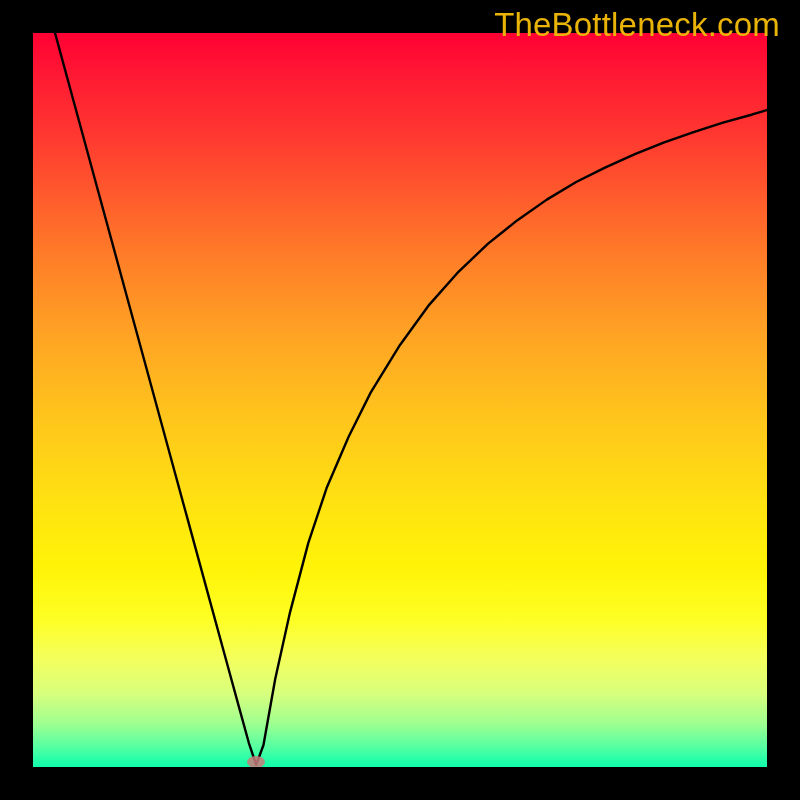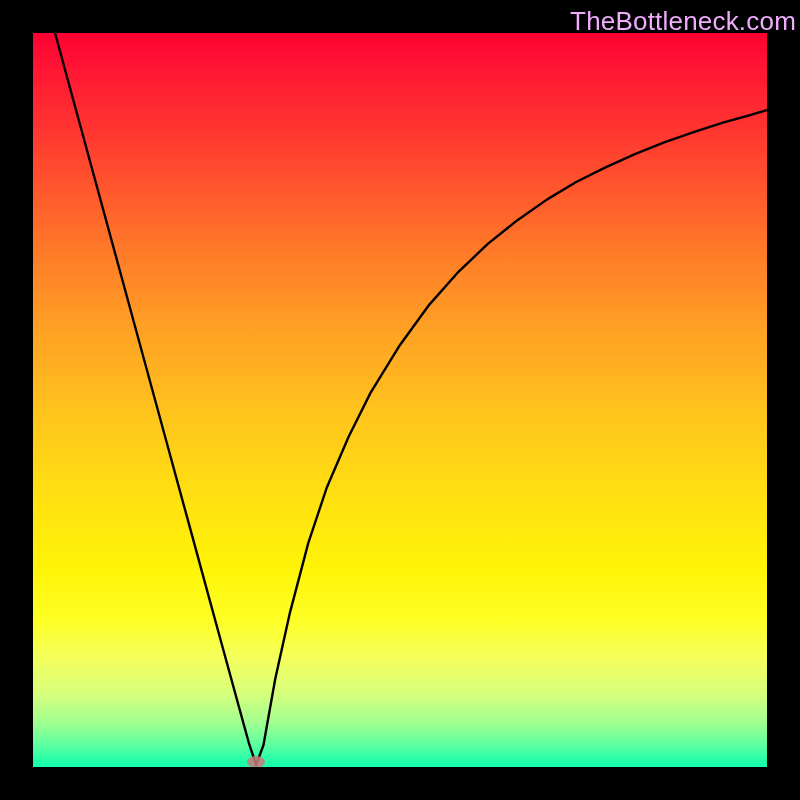--- a/index.html
+++ b/index.html
@@ -55,23 +55,23 @@
     background: #c97a7a;
     opacity: 0.85;
   }
   .curve-svg {
     position: absolute;
     inset: 0;
   }
   .watermark {
     position: absolute;
     top: 6px;
-    right: 4px;
-    color: #f0abfc;
-    font-size: 26px;
+    right: 20px;
+    color: #eab308;
+    font-size: 33px;
     font-weight: 500;
     letter-spacing: 0.2px;
   }
 </style>
 </head>
 <body>
 
 <div class="outer">
   <div class="plot">
     <div class="gradient"></div>

